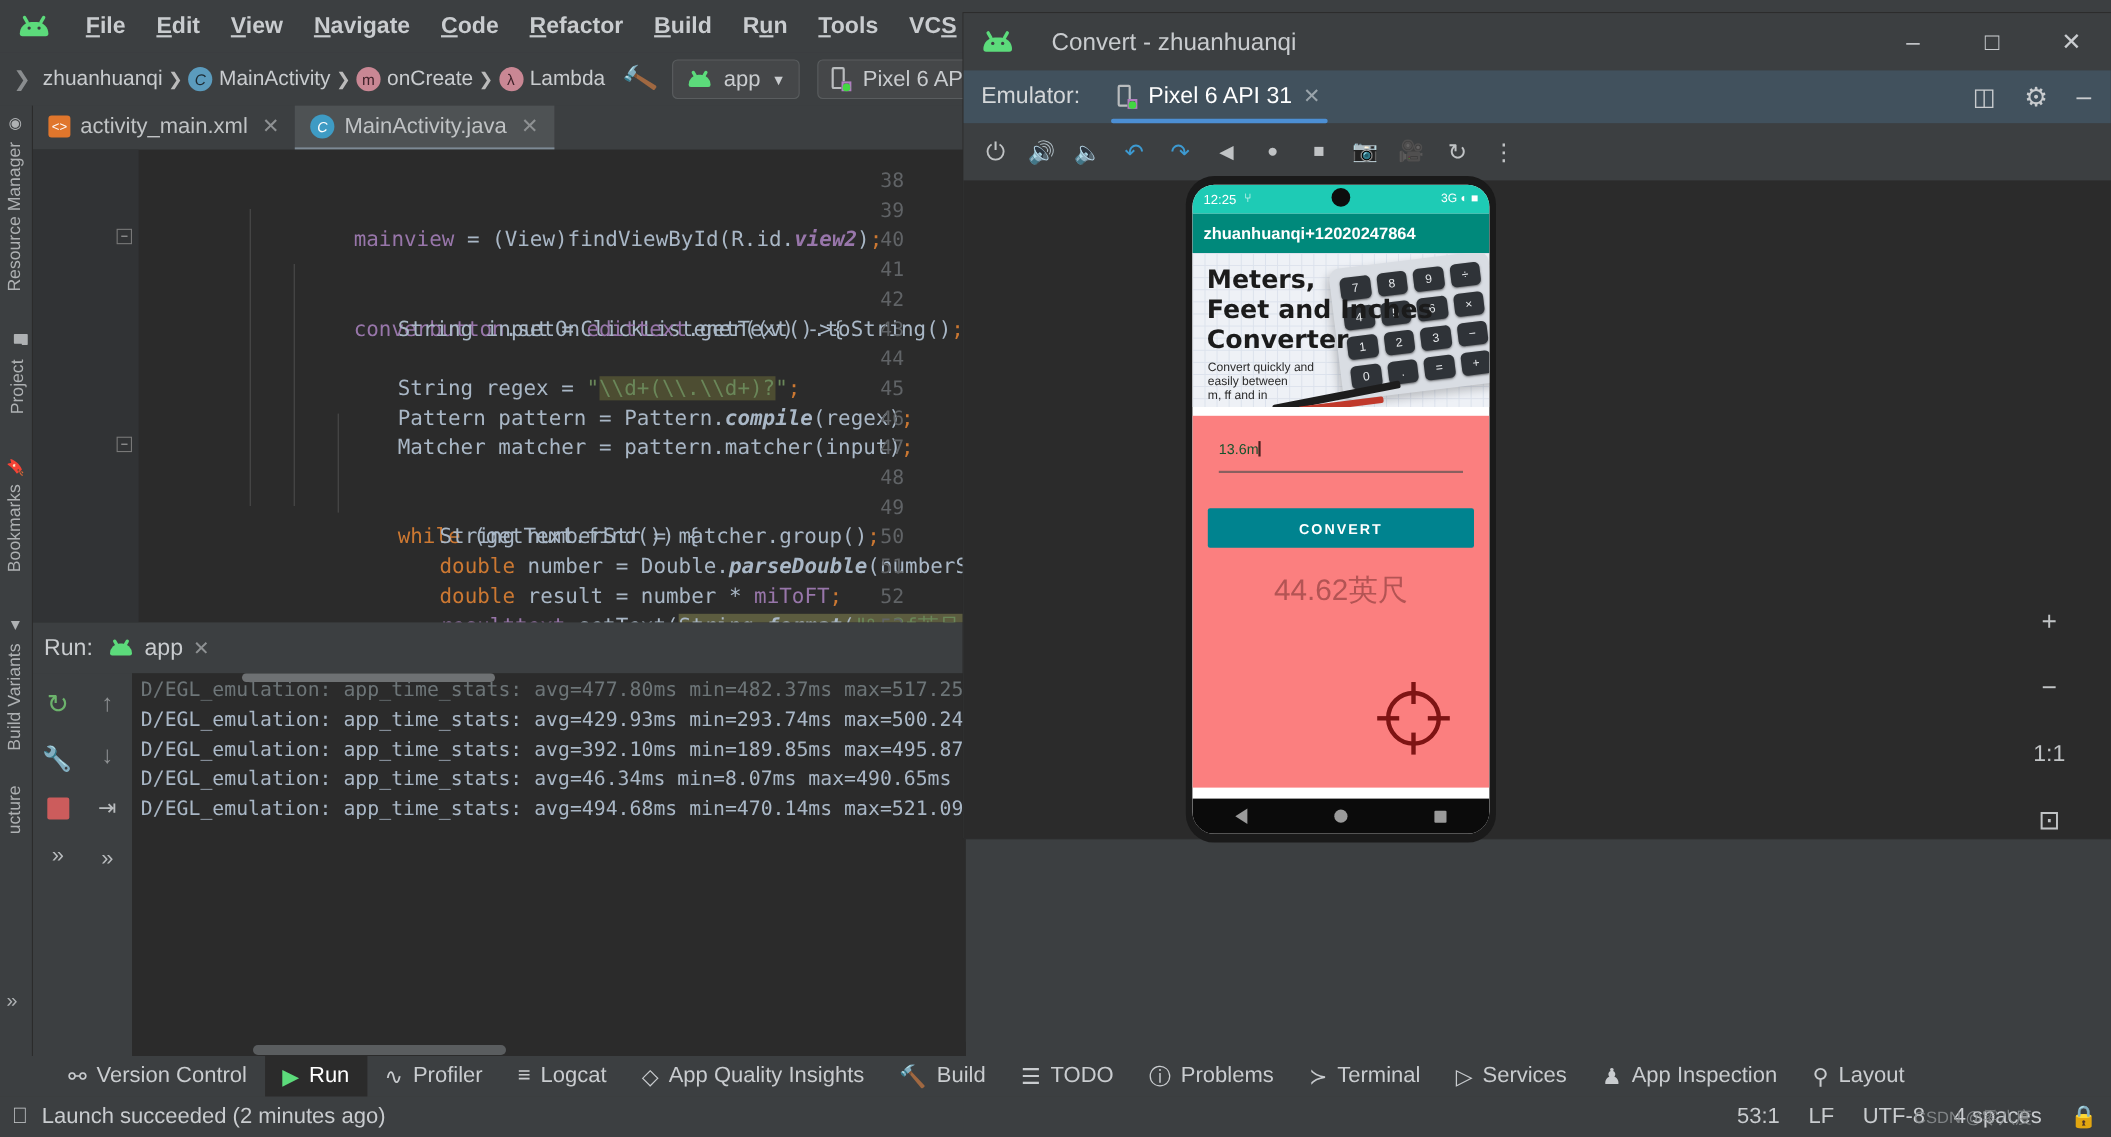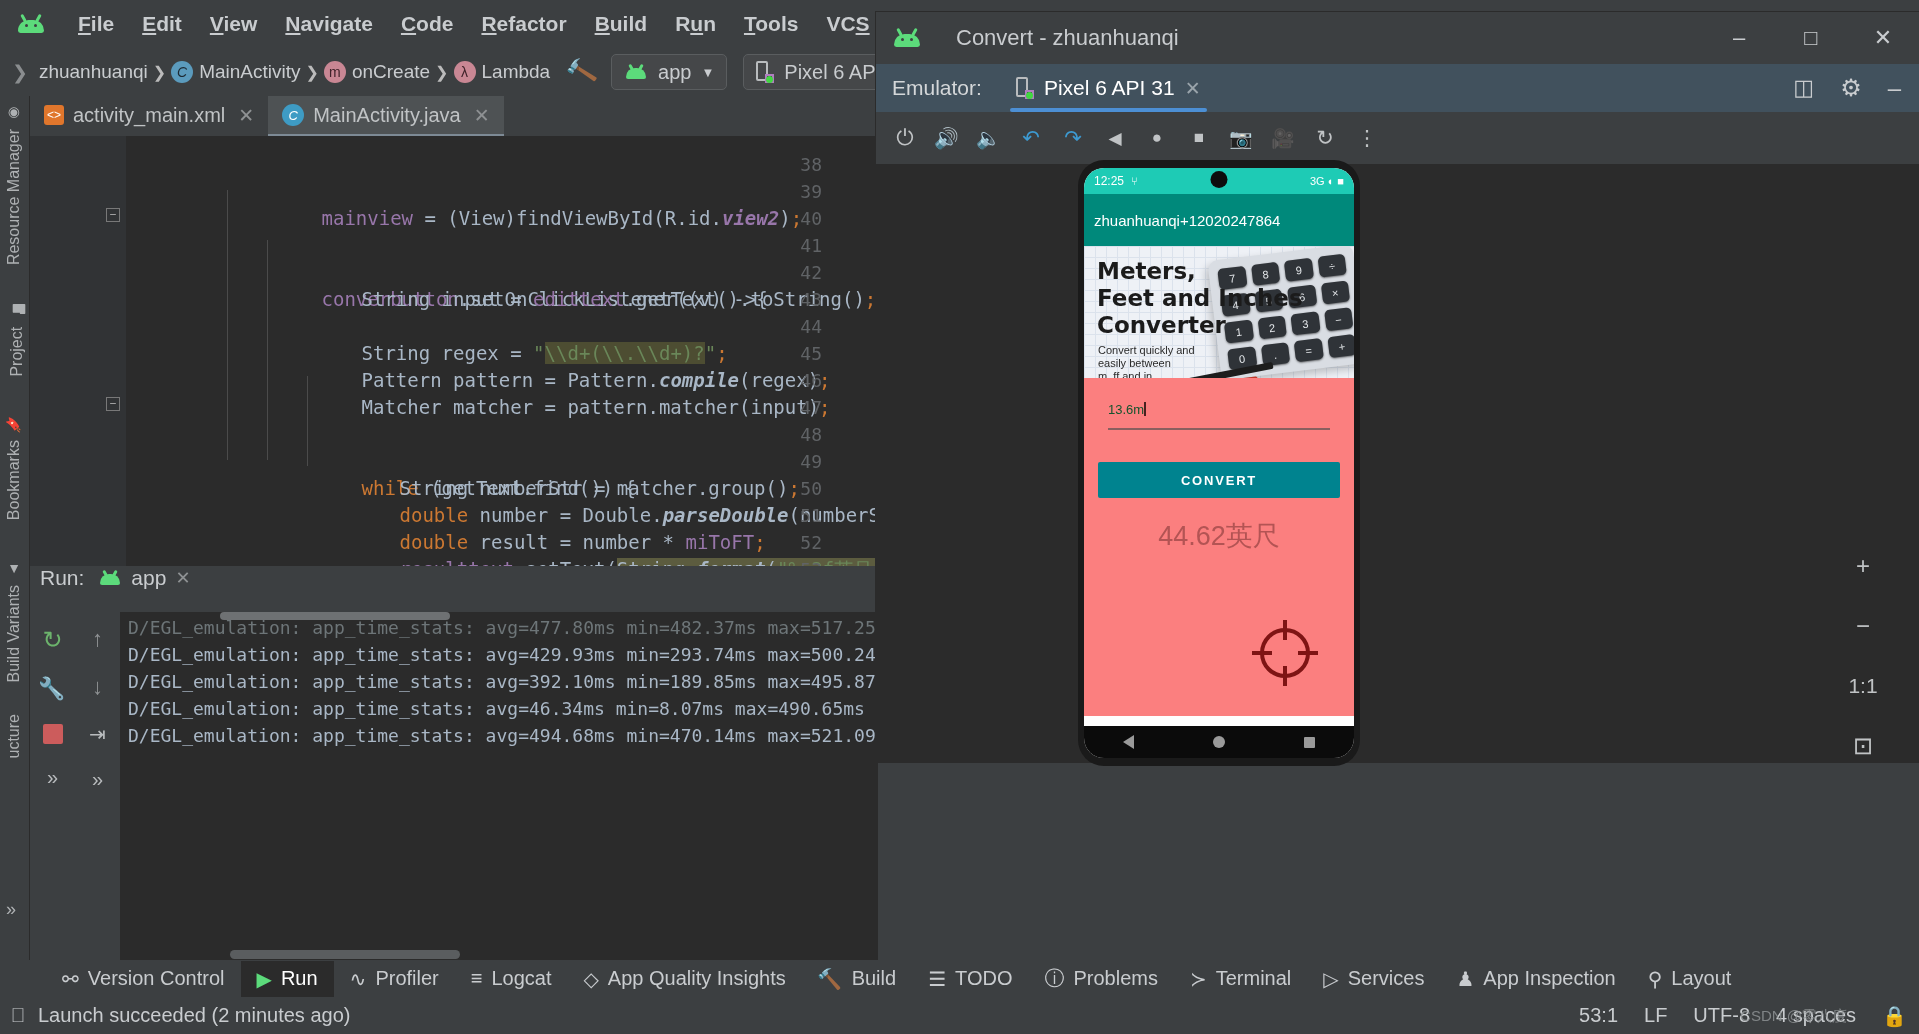--- a/index.html
+++ b/index.html
@@ -80,21 +80,21 @@
   .str { color:#6a8759; }
   .ital { font-style:italic;font-weight:bold; }
   .plain { color:#a9b7c6; }
   .hl { background:#4d4d32; }
   .hl2 { background:#5c5c3f; }
   .sc { color:#cc7832; }
   .editor-gap { position:absolute; left:878px; top:136px; width:6px; height:430px; background:#3c3f41;}
 
   
   .runpanel { position:absolute; left:30px; top:566px; width:848px; height:395px; background:#3c3f41; }
-  .runhdr { height:46px; display:flex; align-items:flex-start; gap:14px; padding-left:10px; font-size:21px; color:#c9cccf;}
+  .runhdr { height:46px; display:flex; align-items:center; gap:14px; padding-left:10px; font-size:21px; color:#c9cccf;}
   .runtab { display:flex; align-items:center; gap:9px; font-size:21px; color:#c9cccf; }
   .runbody { position:absolute; left:0; top:46px; right:0; bottom:0; display:flex; }
   .runtools { width:90px; background:#3c3f41; padding-top:8px; display:flex; }
   .rtcol { width:45px; display:flex; flex-direction:column; align-items:center; gap:22px; padding-top:6px; }
   .console { flex:1; background:#2b2b2b; font-family:"DejaVu Sans Mono", monospace; font-size:18px;
              color:#a9b7c6; overflow:hidden; position:relative; padding-top:2px;}
   .cl { height:27px; line-height:27px; white-space:pre; padding-left:8px; }
   .hbar { position:absolute; left:100px; top:0; width:230px; height:8px; background:#6e7173; border-radius:4px;}
   .hscroll { position:absolute; left:0; bottom:0; height:14px; right:0; background:#2b2b2b; }
   .hscroll i { position:absolute; left:110px; top:3px; width:230px; height:9px; background:#5a5d5f; border-radius:5px;}
@@ -129,22 +129,22 @@
 
   
   .phone { position:absolute; left:202px; top:-4px; width:282px; height:606px; background:#1a1a1a;
            border-radius:26px; padding:8px 6px; }
   .screen { width:100%; height:100%; background:#fff; border-radius:20px; overflow:hidden; position:relative; }
   .sb { height:26px; background:#1ecbb5; display:flex; align-items:center; padding:0 10px;
         color:#fff; font-size:12px; position:relative; }
   .sb .notch { position:absolute; left:50%; transform:translateX(-50%); top:3px; width:17px;height:17px;
                background:#0d0d0d; border-radius:50%;}
   .sb .right { margin-left:auto; display:flex; align-items:center; gap:3px; font-size:11px; }
-  .appbar { height:52px; background:#00897b; display:flex; align-items:center; padding:12px 10px;
-            color:#fff; font-size:15px; font-weight:normal; }
+  .appbar { height:36px; background:#00897b; display:flex; align-items:center; padding:12px 10px;
+            color:#fff; font-size:15px; font-weight:bold; }
   .hero { height:140px; background:#eef1f6; position:relative; overflow:hidden; }
   .hero .paper { position:absolute; inset:0;
      background-image: linear-gradient(#cdd6e4 1px, transparent 1px), linear-gradient(90deg,#cdd6e4 1px, transparent 1px);
      background-size: 11px 11px; opacity:.55; }
   .hero h1 { position:absolute; left:13px; top:12px; margin:0; font-size:23px; line-height:27px;
              color:#1b1b1b; font-family:"DejaVu Sans", sans-serif; font-weight:bold; }
   .hero p { position:absolute; left:14px; top:98px; margin:0; font-size:11px; line-height:13px; color:#2a2a2a;}
   .calc { position:absolute; right:-6px; top:6px; width:146px; height:120px; background:#d9dde3;
           border-radius:10px; transform:rotate(-7deg); box-shadow:-3px 4px 9px rgba(0,0,0,.22); }
   .calc .grid { position:absolute; left:9px; top:9px; right:9px; bottom:9px; display:grid;

